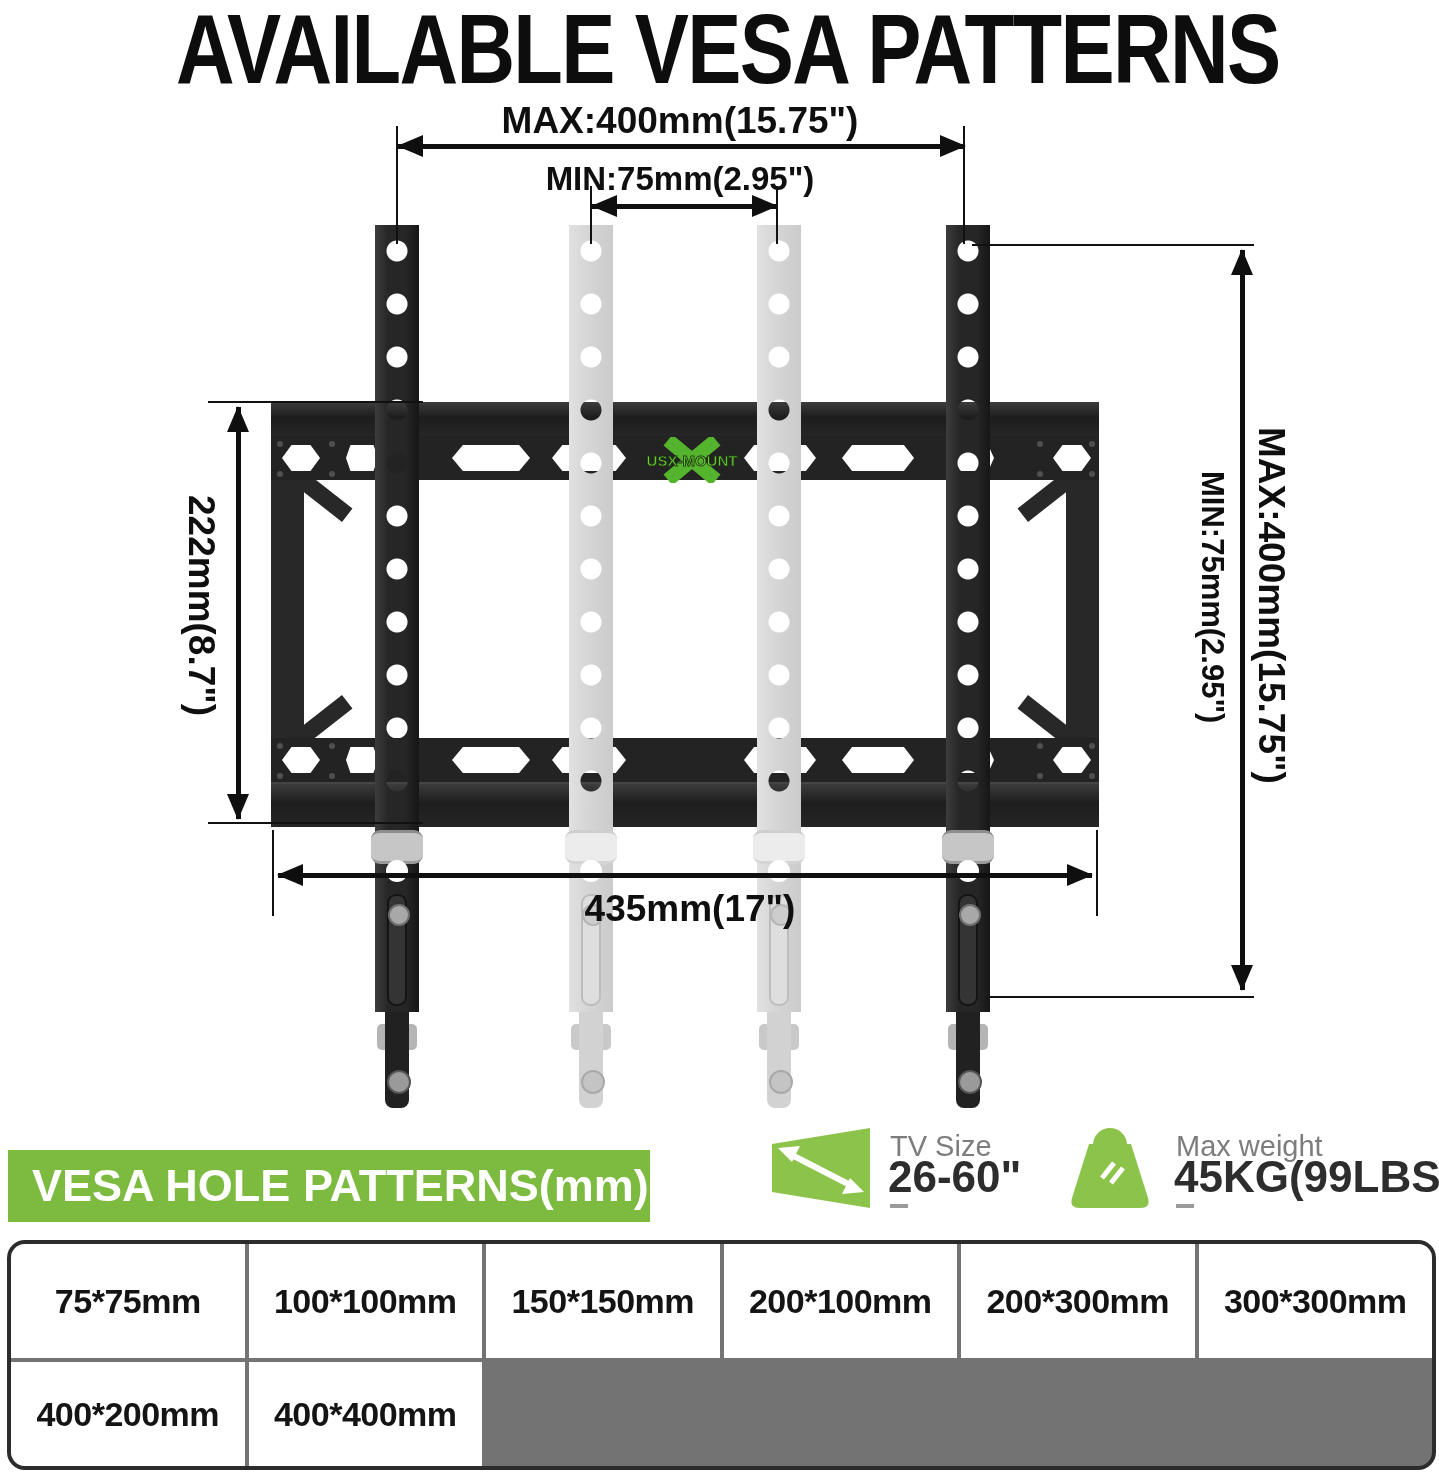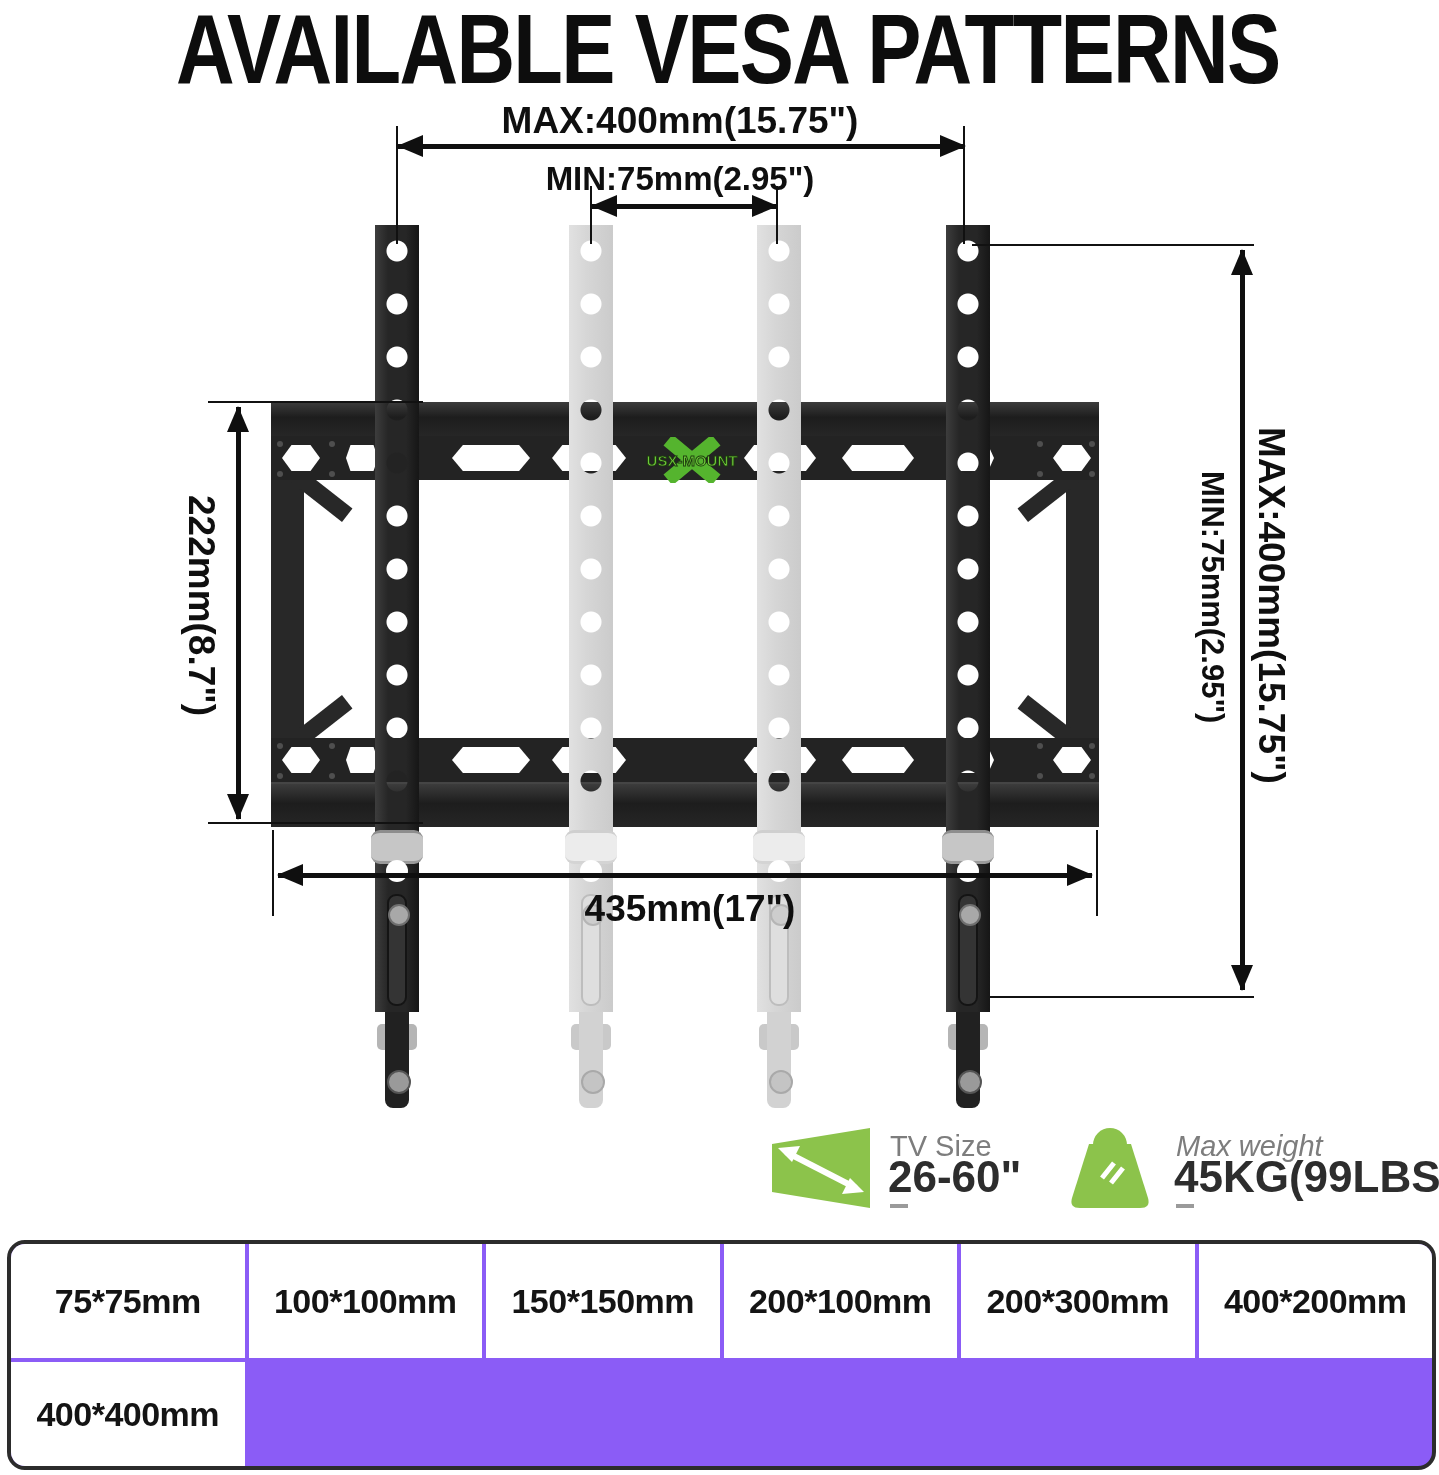--- a/index.html
+++ b/index.html
@@ -73,21 +73,21 @@
 
   
   #banner{left:8px;top:1150px;width:642px;height:72px;background:#7cba40;z-index:45;}
   #banner span{display:block;padding-left:24px;font-size:45px;font-weight:700;color:#fff;line-height:72px;white-space:nowrap;}
   .spec-label{position:absolute;font-size:29px;color:#7d7d7d;white-space:nowrap;}
   .spec-value{position:absolute;font-size:44px;font-weight:700;color:#2d2d2d;white-space:nowrap;}
   .dash{position:absolute;width:18px;height:4px;background:#9a9a9a;}
 
   
   #vtable{left:7px;top:1240px;width:1421px;height:222px;border:4px solid #2c2c2c;border-radius:18px;
-    background:#8b5cf6;display:grid;grid-template-columns:repeat(6,1fr);grid-template-rows:114px 1fr;
+    background:#737373;display:grid;grid-template-columns:repeat(6,1fr);grid-template-rows:114px 1fr;
     gap:4px;overflow:hidden;z-index:45;}
   .vcell{background:#fff;display:flex;align-items:center;justify-content:center;
     font-size:34px;font-weight:700;color:#141414;letter-spacing:-.5px;}
 </style>
 </head>
 <body>
 
 <div id="canvas">
 
   <div id="title" class="abs">
@@ -208,47 +208,51 @@
   <div class="ext-v" style="left:1096px;top:830px;height:86px;"></div>
   <div class="h-arrow" style="left:278px;top:873px;width:814px;"></div>
   <div class="dim-label" style="left:0;top:888px;width:1380px;text-align:center;font-size:37px;">435mm(17")</div>
 
   <div class="ext-h" style="left:972px;top:244px;width:282px;"></div>
   <div class="ext-h" style="left:990px;top:996px;width:264px;"></div>
   <div class="v-arrow" style="left:1240px;top:250px;height:740px;"></div>
   <div class="dim-label vlabel" style="left:1250px;top:427px;font-size:37px;">MAX:400mm(15.75")</div>
   <div class="dim-label vlabel" style="left:1194px;top:471px;font-size:31px;">MIN:75mm(2.95")</div>
 
+  <div id="banner" class="abs">
+    <span>VESA HOLE PATTERNS(mm)</span>
+  </div>
 
   <div class="abs" style="left:770px;top:1126px;z-index:45;">
     <svg width="102" height="84" viewBox="0 0 102 84">
       <polygon points="2,18 100,2 100,82 2,66" fill="#8cc34b"></polygon>
       <line x1="16" y1="26" x2="86" y2="62" stroke="#fff" stroke-width="6"></line>
       <polygon points="8,22 30,20 22,36" fill="#fff"></polygon>
       <polygon points="94,66 72,68 80,52" fill="#fff"></polygon>
     </svg>
   </div>
   <div class="spec-label" style="left:890px;top:1130px;">TV Size</div>
   <div class="spec-value" style="left:888px;top:1152px;">26-60"</div>
   <div class="dash" style="left:890px;top:1204px;"></div>
 
   <div class="abs" style="left:1058px;top:1126px;z-index:45;">
     <svg width="104" height="82" viewBox="0 0 104 82">
       <path d="M52 2 a17 17 0 0 1 17 17 l-2 8 h-30 l-2 -8 a17 17 0 0 1 17 -17 z" fill="#8cc34b"></path>
       <path d="M31 18 h42 l17 54 q3 10 -8 10 h-60 q-11 0 -8 -10 z" fill="#8cc34b"></path>
       <path d="M44 52 l12 -15 M53 57 l12 -15" stroke="#fff" stroke-width="5" fill="none"></path>
     </svg>
   </div>
-  <div class="spec-label" style="left:1176px;top:1130px;font-style:italic;">Max weight</div>
+  <div class="spec-label" style="left:1176px;top:1130px;">Max weight</div>
   <div class="spec-value" style="left:1174px;top:1152px;">45KG(99LBS)</div>
   <div class="dash" style="left:1176px;top:1204px;"></div>
 
   <div id="vtable" class="abs">
     <div class="vcell">75*75mm</div>
     <div class="vcell">100*100mm</div>
     <div class="vcell">150*150mm</div>
     <div class="vcell">200*100mm</div>
     <div class="vcell">200*300mm</div>
+    <div class="vcell">300*300mm</div>
     <div class="vcell">400*200mm</div>
     <div class="vcell">400*400mm</div>
   </div>
 
 </div>
 
 </body></html>

